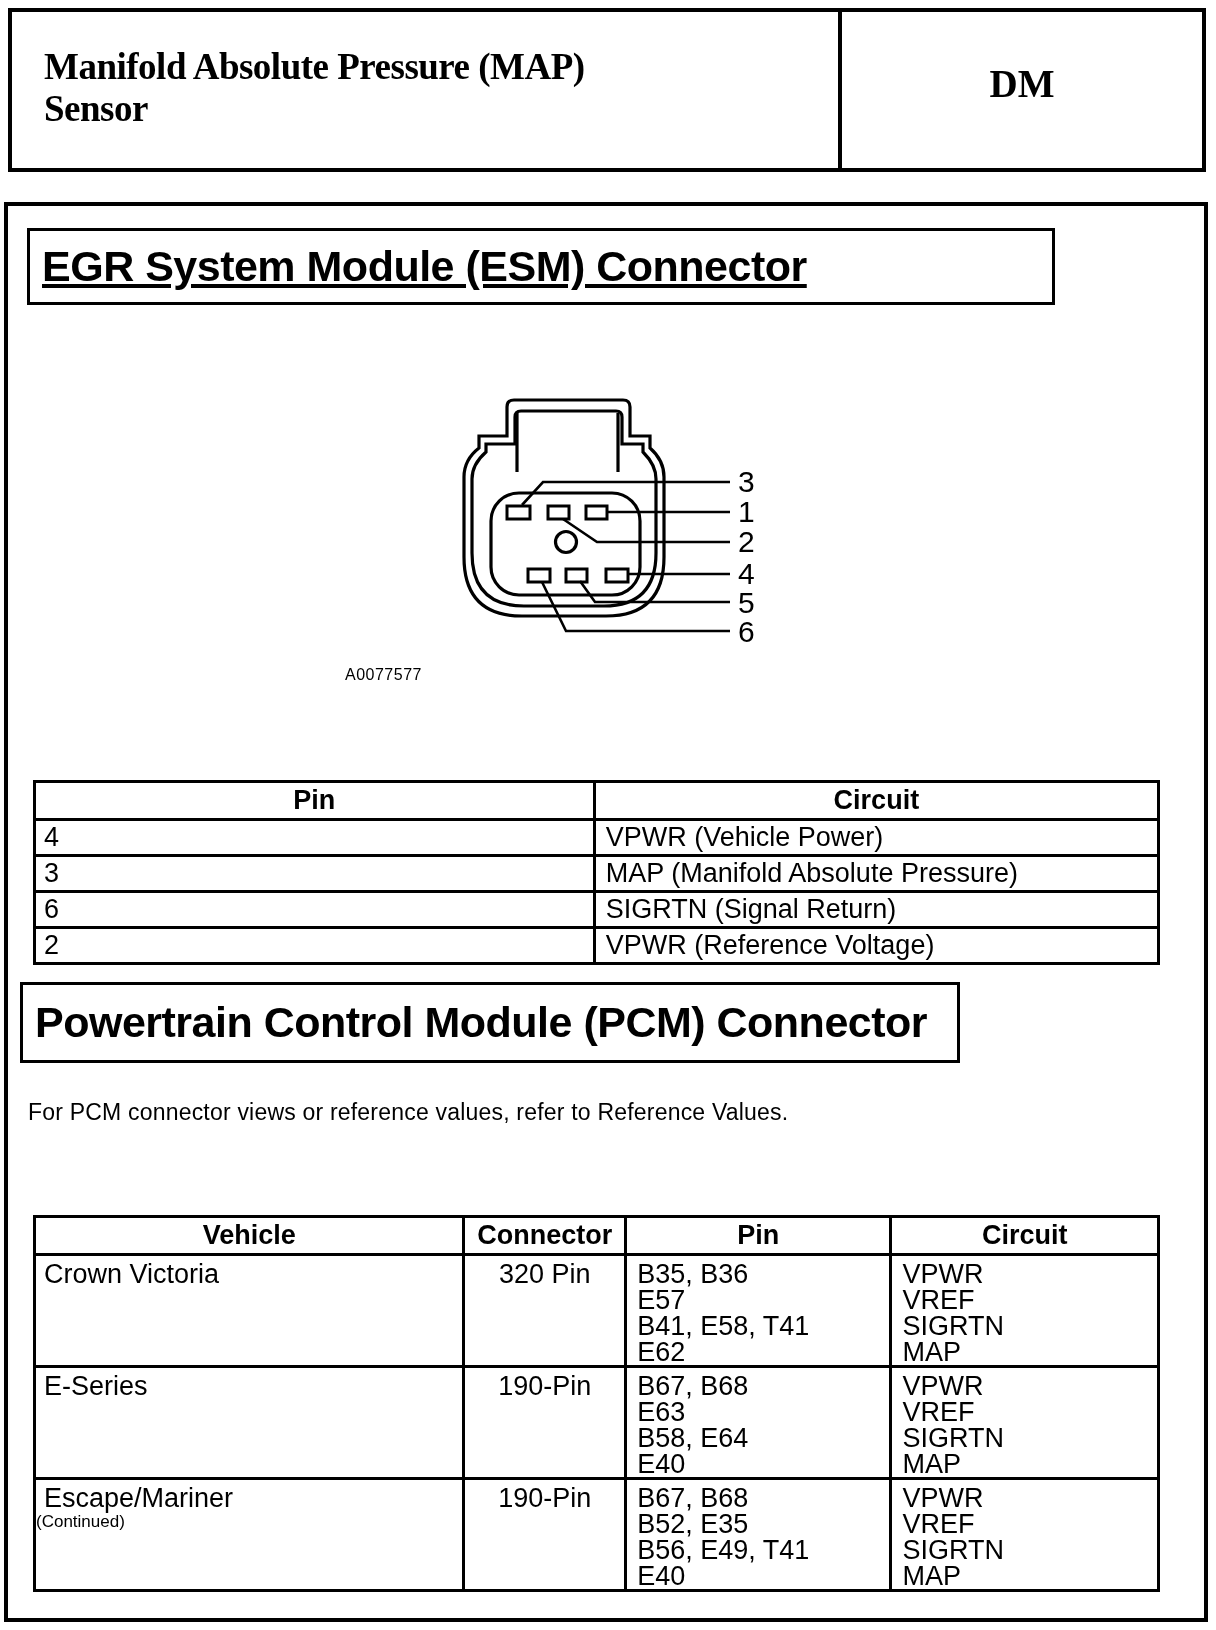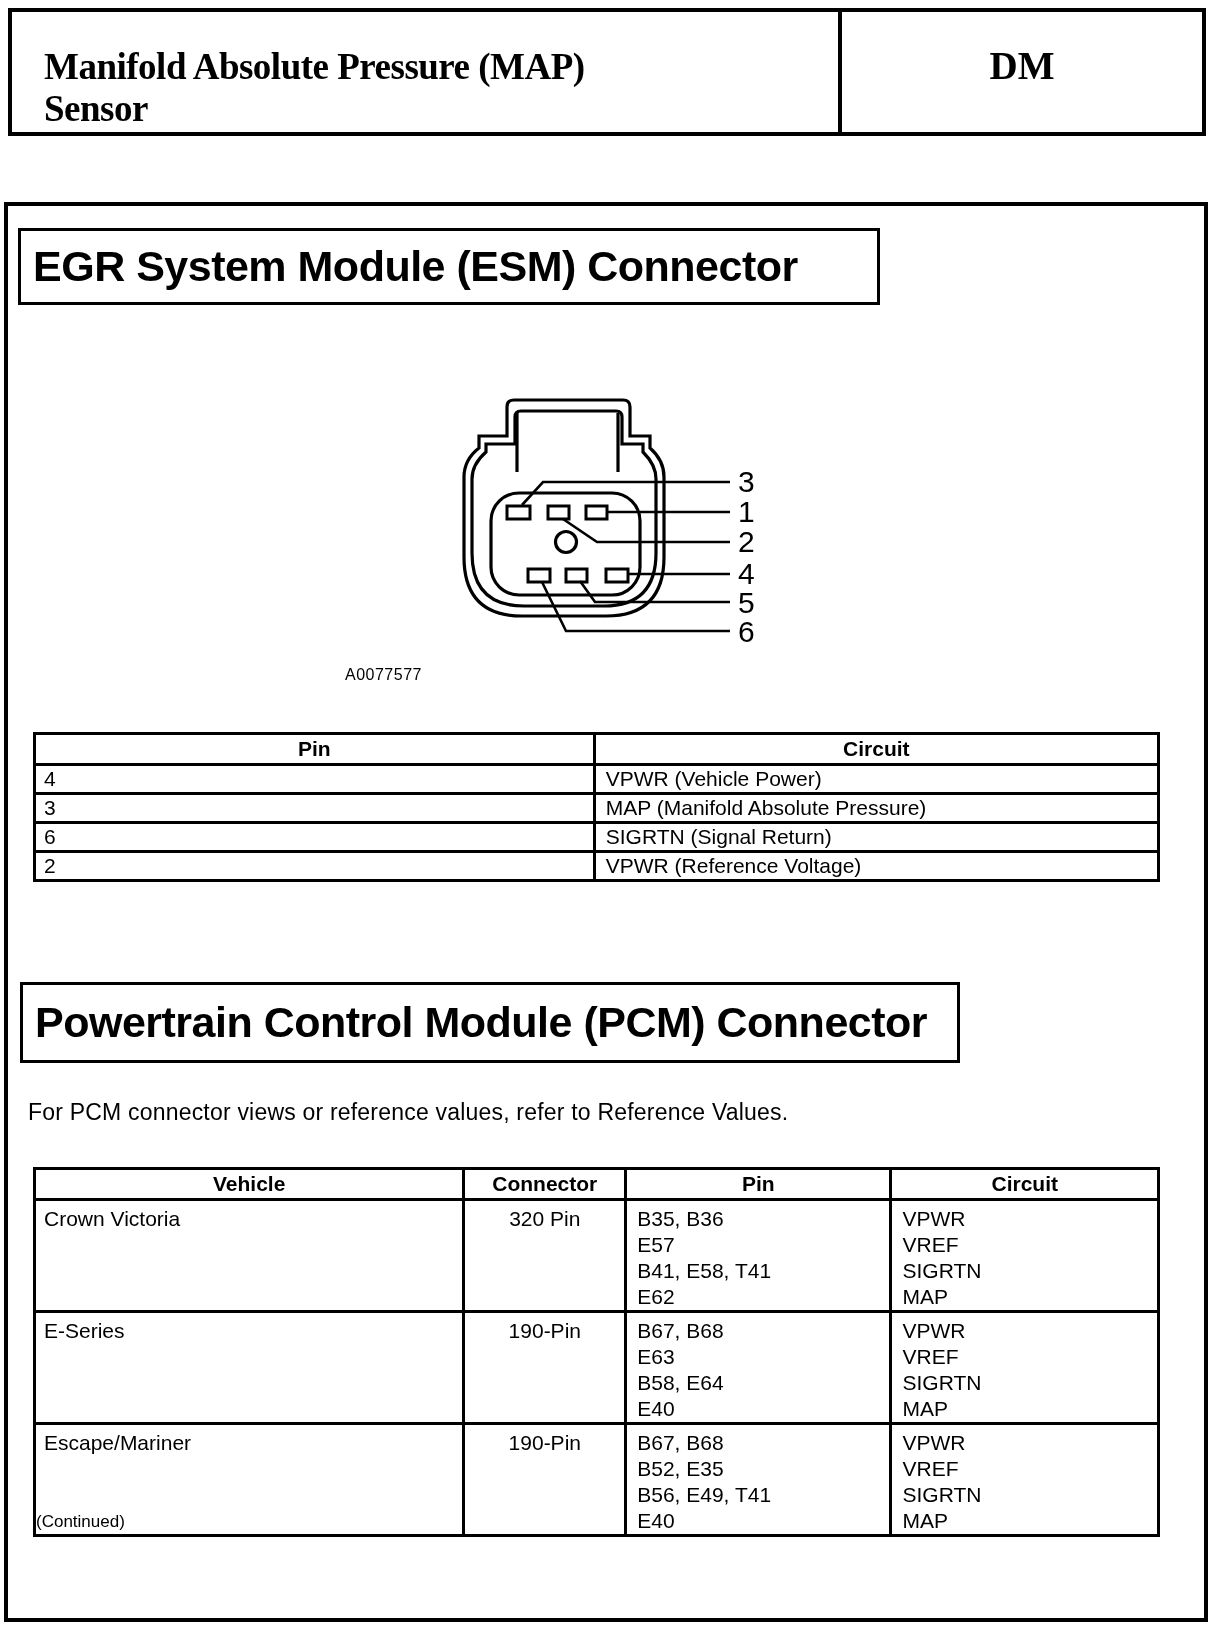--- a/index.html
+++ b/index.html
@@ -11,21 +11,21 @@
     background: #ffffff;
     font-family: "Liberation Sans", sans-serif;
     color: #000;
     overflow: hidden;
   }
 
   
   .header-table {
     position: absolute;
     left: 8px; top: 8px;
-    width: 1198px; height: 128px;
+    width: 1198px; height: 164px;
     border: 4px solid #000;
     display: flex;
   }
   .header-title-cell {
     width: 826px;
     padding: 34px 0 0 32px;
   }
   .header-title-text {
     font-family: "Liberation Serif", serif;
     font-weight: bold;
@@ -59,21 +59,21 @@
     position: absolute;
     border: 3px solid #000;
     display: flex;
     align-items: center;
     padding-left: 12px;
     font-weight: bold;
     font-size: 43px;
     letter-spacing: -0.5px;
     white-space: nowrap;
   }
-  .esm-heading-box { left: 10px; top: 22px; width: 862px; height: 77px; }
+  .esm-heading-box { left: 19px; top: 22px; width: 1028px; height: 77px; text-decoration: underline; }
   .pcm-heading-box { left: 12px; top: 776px; width: 940px; height: 81px; }
 
   .diagram-wrap {
     position: absolute;
     left: 322px; top: 179px;
     width: 440px; height: 290px;
   }
   .figure-label {
     position: absolute;
     left: 337px; top: 460px;
@@ -85,21 +85,22 @@
     position: absolute;
     left: 20px; top: 893px;
     font-size: 23px;
     letter-spacing: 0.2px;
   }
 
   
   table {
     border-collapse: collapse;
     table-layout: fixed;
-    font-size: 21px;
+    font-size: 27px;
+    margin-top: 48px;
   }
   table, th, td { border: 3px solid #000; }
   th {
     font-weight: bold;
     text-align: center;
     padding: 2px 0;
     height: 26px;
   }
 
   .pin-table {

